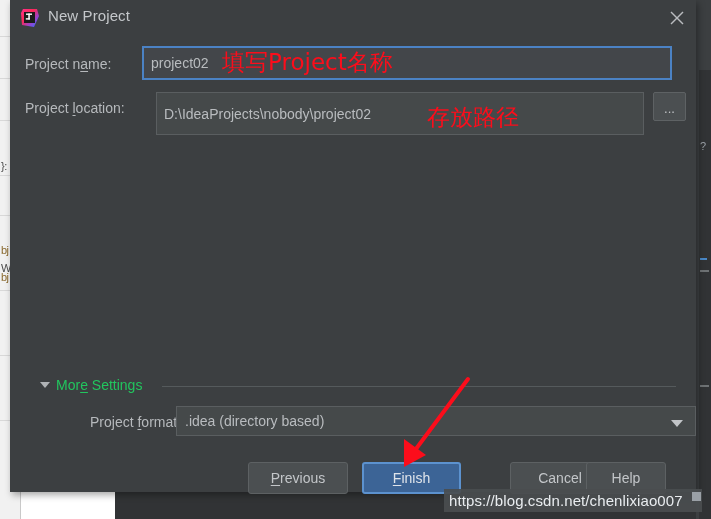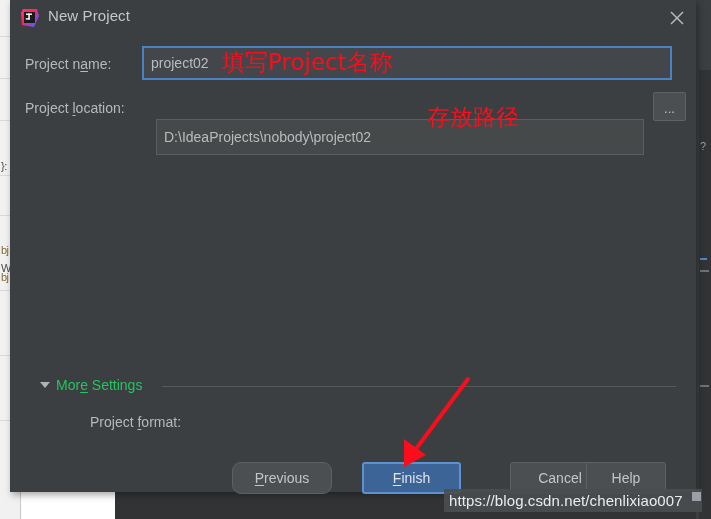--- a/index.html
+++ b/index.html
@@ -329,36 +329,40 @@
     <div class="lbl" style="left:15px; top:56px;">
       <span>Project n</span><u>a</u><span>me:</span>
     </div>
     <div class="field focused" style="left:132px; top:46px; width:530px; height:34px;">
       <span>project02</span>
     </div>
 
     <div class="lbl" style="left:15px; top:100px;">
       <span>Project </span><u>l</u><span>ocation:</span>
     </div>
-    <div class="field plain" style="left:146px; top:92px; width:488px; height:36px;margin-top:27px;">
+    <div class="field plain" style="left:146px; top:92px; width:488px; height:43px;">
       <span>D:\IdeaProjects\nobody\project02</span>
     </div>
     <div class="browse-btn" style="left:643px; top:92px; width:33px; height:29px;">...</div>
 
     <div class="ms-triangle"></div>
     <div class="ms-label">
       <span>Mor</span><u>e</u><span> Settings</span>
     </div>
     <div class="ms-sep"></div>
 
     <div class="lbl" style="left:41px; top:414px;margin-left:39px;">
       <span>Project </span><u>f</u><span>ormat:</span>
     </div>
-
-    <div class="btn" style="left:222px; top:462px; width:100px;border-radius:9px;">
+    <div class="combo">
+      <span>.idea (directory based)</span>
+      <span class="combo-arrow"></span>
+    </div>
+
+    <div class="btn" style="left:238px; top:462px; width:100px;">
       <span><u>P</u><span>revious</span></span>
     </div>
     <div class="btn primary" style="left:352px; top:462px; width:99px;">
       <span><u>F</u><span>inish</span></span>
     </div>
     <div class="btn" style="left:464px; top:462px; width:100px;margin-left:36px;">Cancel</div>
     <div class="btn" style="left:576px; top:462px; width:80px;">Help</div>
 
   </div>
 

